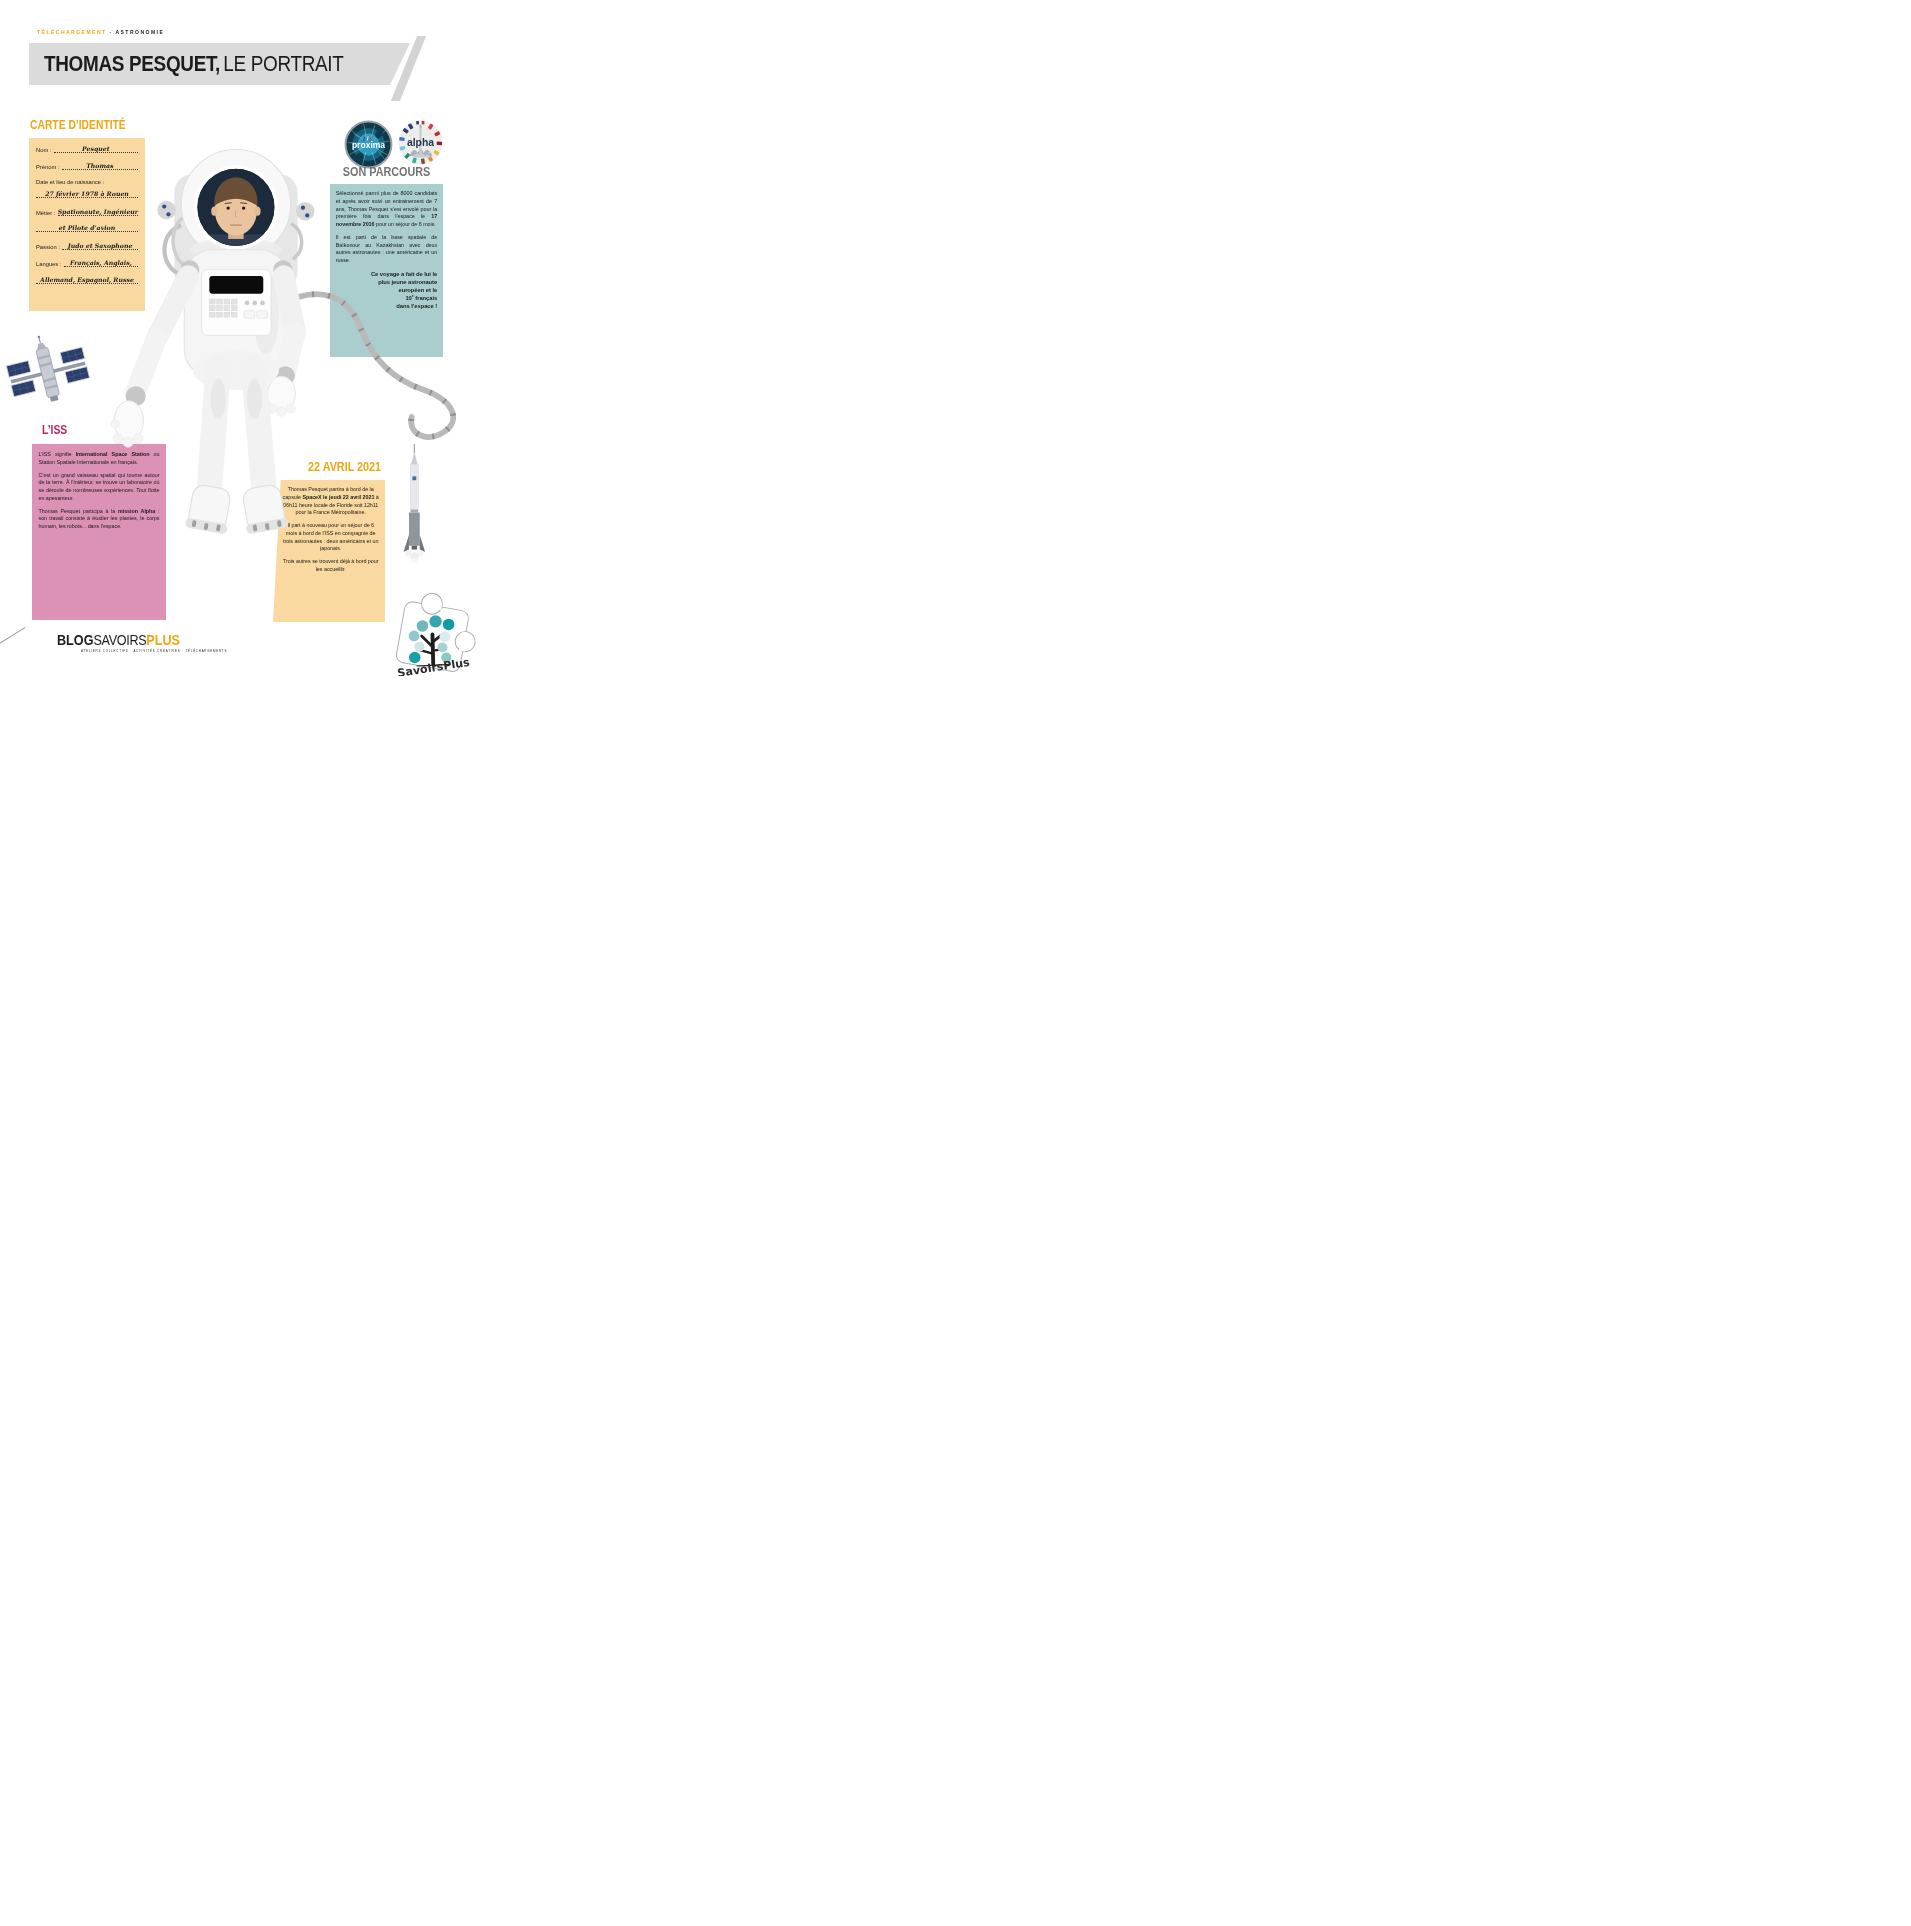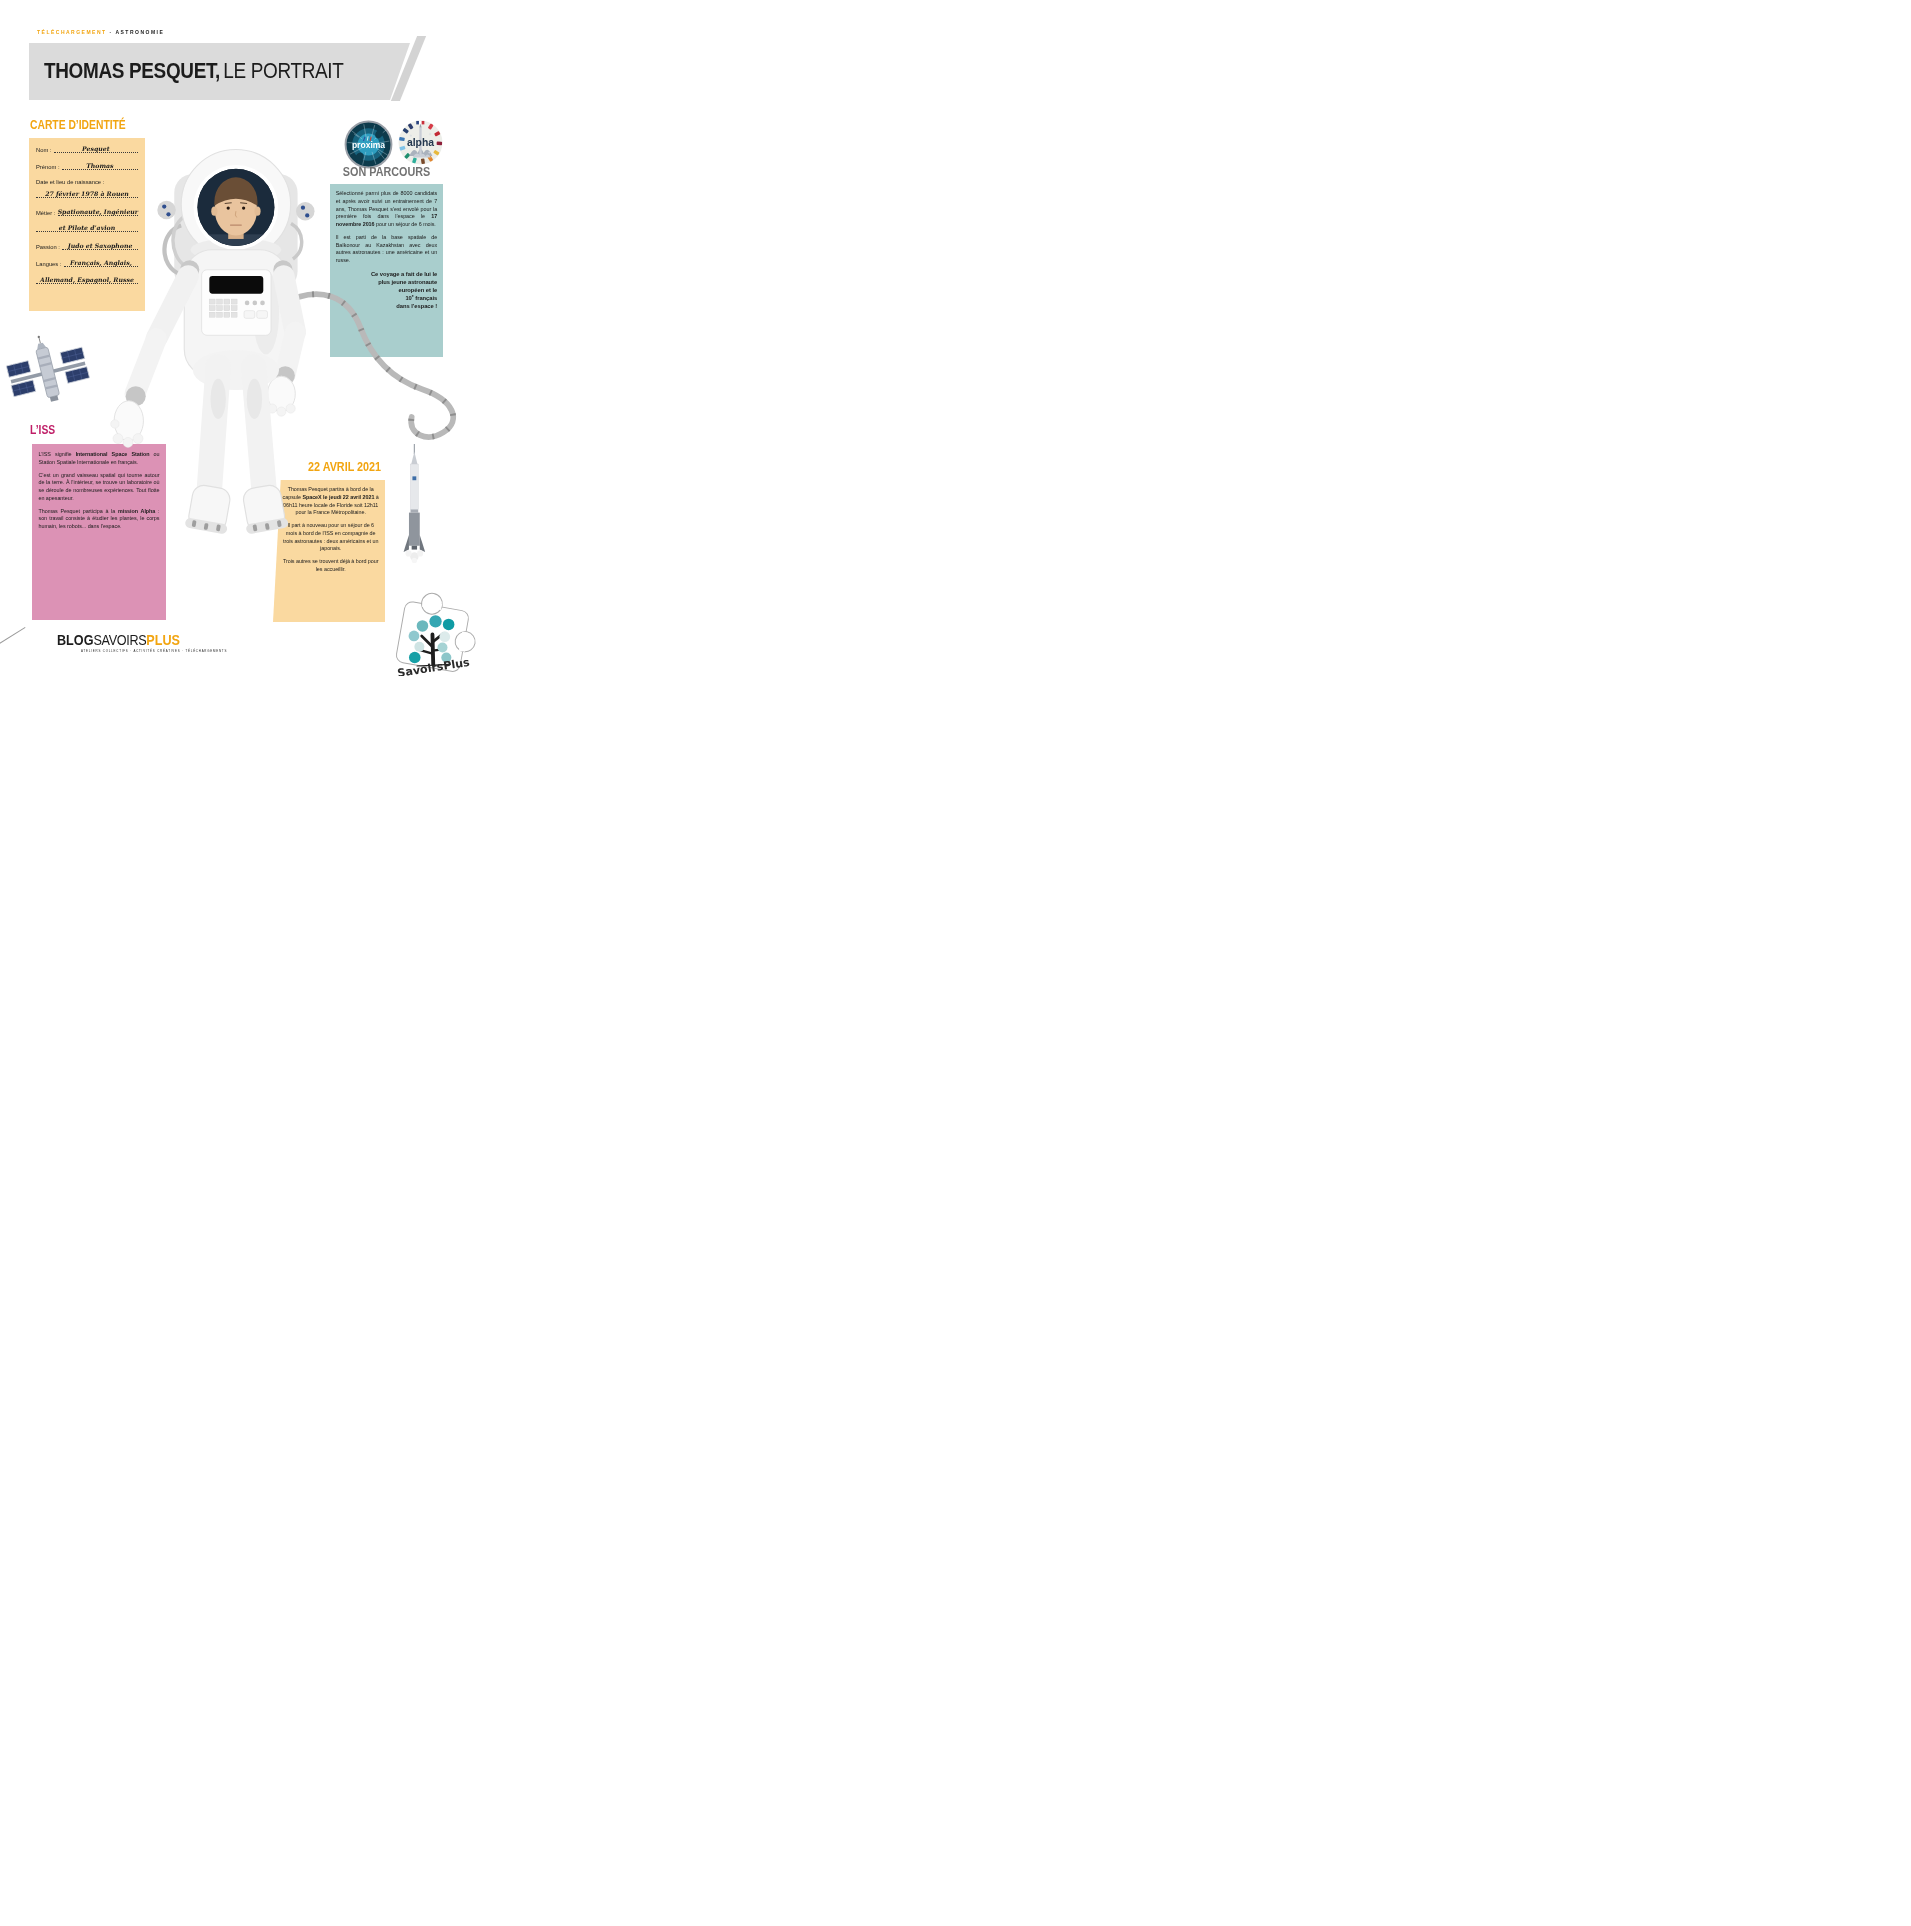--- a/index.html
+++ b/index.html
@@ -2,21 +2,21 @@
 <html style="font-size:6.2px"><head>
 <meta charset="utf-8">
 <style>
   html,body{margin:0;padding:0;background:#ffffff;}
   .page{position:relative;width:478px;height:676px;background:#ffffff;overflow:hidden;
         font-family:"Liberation Sans",sans-serif;color:#1c1c1c;}
   
   .top-label{position:absolute;left:37px;top:29px;font-size:5px;font-weight:bold;letter-spacing:1.5px;white-space:nowrap;}
   .top-label .orange{color:#F2A511;}
   
-  .banner{position:absolute;left:29px;top:43px;width:381px;height:57px;background:#DBDBDB;
+  .banner{position:absolute;left:29px;top:43px;width:381px;height:42px;background:#DBDBDB;
           clip-path:polygon(0 0,100% 0,calc(100% - 20px) 100%,0 100%);display:flex;align-items:center;}
   .banner h1{margin:0 0 0 14.6px;font-size:22.3px;line-height:1;display:inline-block;transform:scaleX(.85);transform-origin:left center;white-space:nowrap;letter-spacing:-0.4px;}
   .t-bold{font-weight:800;}
   .t-light{font-weight:300;margin-left:3.9px;}
   .banner-slash{position:absolute;left:404px;top:36px;width:9.2px;height:65px;background:#D3D3D3;transform:skewX(-22deg);}
   
   .sec-h{position:absolute;font-size:12px;font-weight:800;line-height:1;white-space:nowrap;}
   .cond-l{transform:scaleX(.86);transform-origin:left center;display:inline-block;}
   .cond-c{transform:scaleX(.9);transform-origin:center;display:inline-block;}
   .h-orange{color:#F2A511;}
@@ -191,21 +191,21 @@
     <p class="just mt" style="margin-bottom:0;">Il est parti de la base spatiale de Baïkonour au Kazakhstan avec deux autres astronautes : une américaine et un russe.</p>
     <div class="mt">
       <div class="boldline">Ce voyage a fait de lui le</div>
       <div class="boldline">plus jeune astronaute</div>
       <div class="boldline">européen et le</div>
       <div class="boldline"><span>10</span><sup>e</sup><span> français</span></div>
       <div class="boldline">dans l’espace !</div>
     </div>
   </div>
 
-  <div class="sec-h h-pink hdr-z" style="left:30px;top:424px;position:absolute;"><span class="cond-l">L’ISS</span></div>
+  <div class="sec-h h-pink hdr-z" style="left:42px;top:424px;position:absolute;"><span class="cond-l">L’ISS</span></div>
   <div class="pinkbox boxlayer txt">
     <p class="just" style="margin:0;"><span>L’ISS signifie </span><b>International Space Station</b><span> ou Station Spatiale Internationale en français.</span></p>
     <p class="just mt" style="margin-bottom:0;">C’est un grand vaisseau spatial qui tourne autour de la terre. À l’intérieur, se trouve un laboratoire où se déroule de nombreuses expériences. Tout flotte en apesanteur.</p>
     <p class="just mt" style="margin-bottom:0;"><span>Thomas Pesquet participa à la </span><b>mission Alpha</b><span> : son travail consiste à étudier les plantes, le corps humain, les robots... dans l’espace.</span></p>
   </div>
 
   <div class="sec-h h-orange hdr-z" style="left:273px;top:461px;width:112px;text-align:right;position:absolute;"><span class="cond-c">22 AVRIL 2021</span></div>
   <div class="yellowbox boxlayer txt">
     <p class="ctr" style="margin:0;"><span>Thomas Pesquet partira à bord de la capsule </span><b>SpaceX</b> <b>le jeudi 22 avril 2021</b><span> à 06h11 heure locale de Floride soit 12h11 pour la France Métropolitaine.</span></p>
     <p class="ctr mt" style="margin-bottom:0;">Il part à nouveau pour un séjour de 6 mois à bord de l’ISS en compagnie de trois astronautes : deux américains et un japonais.</p>

